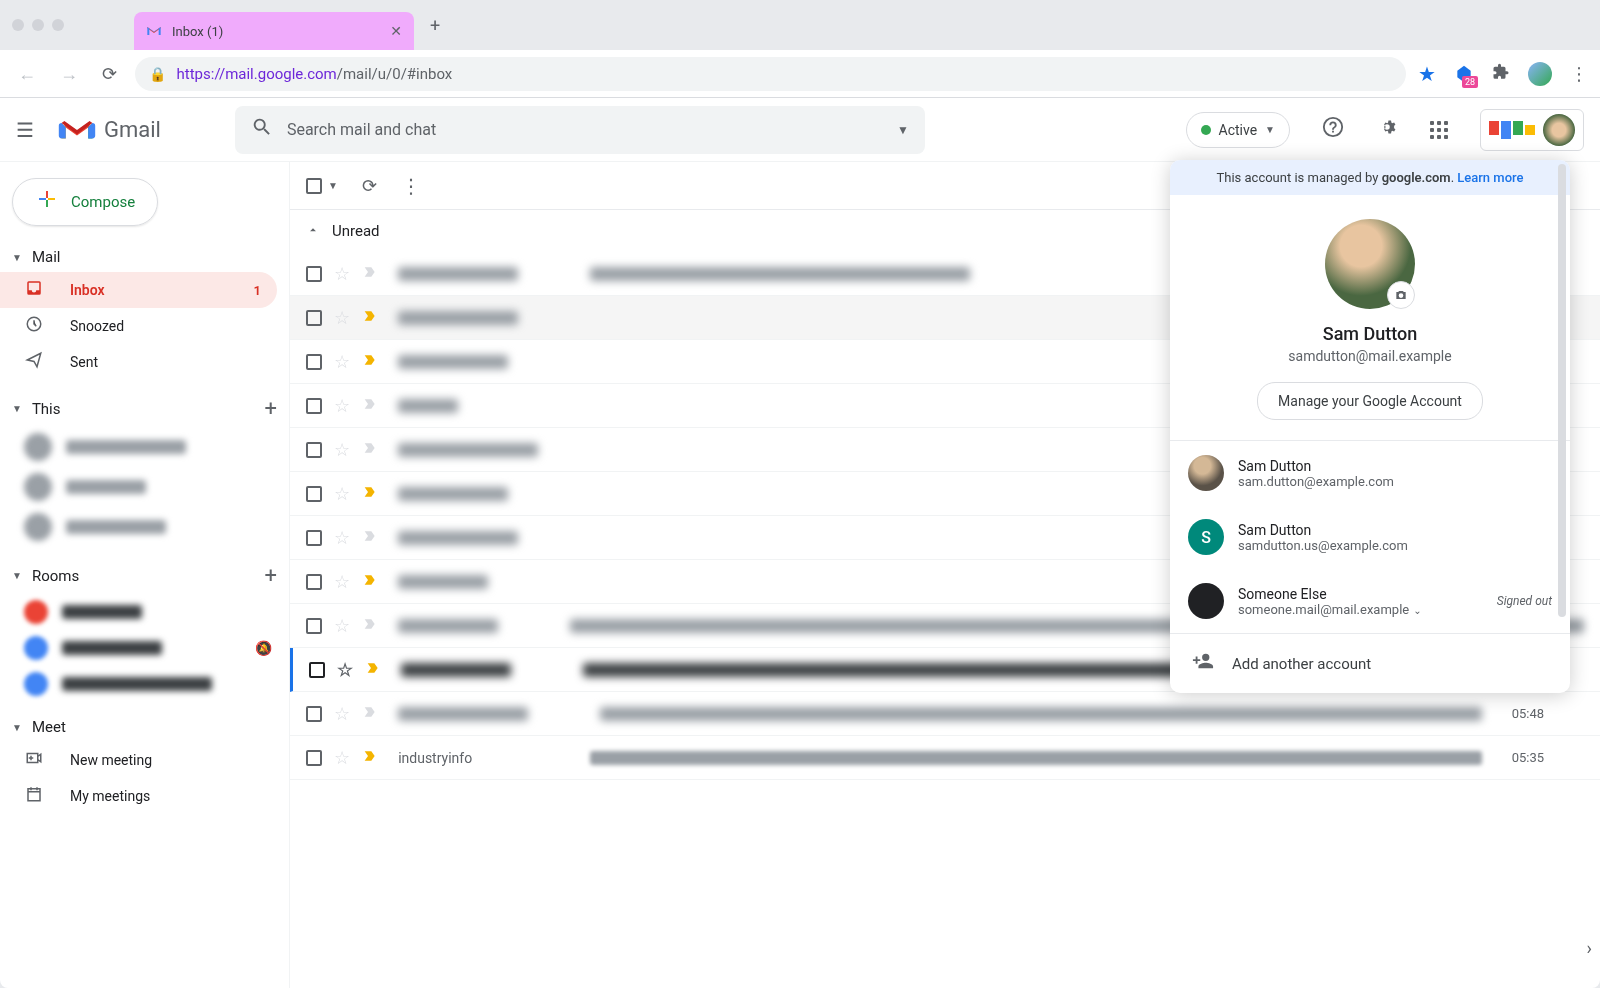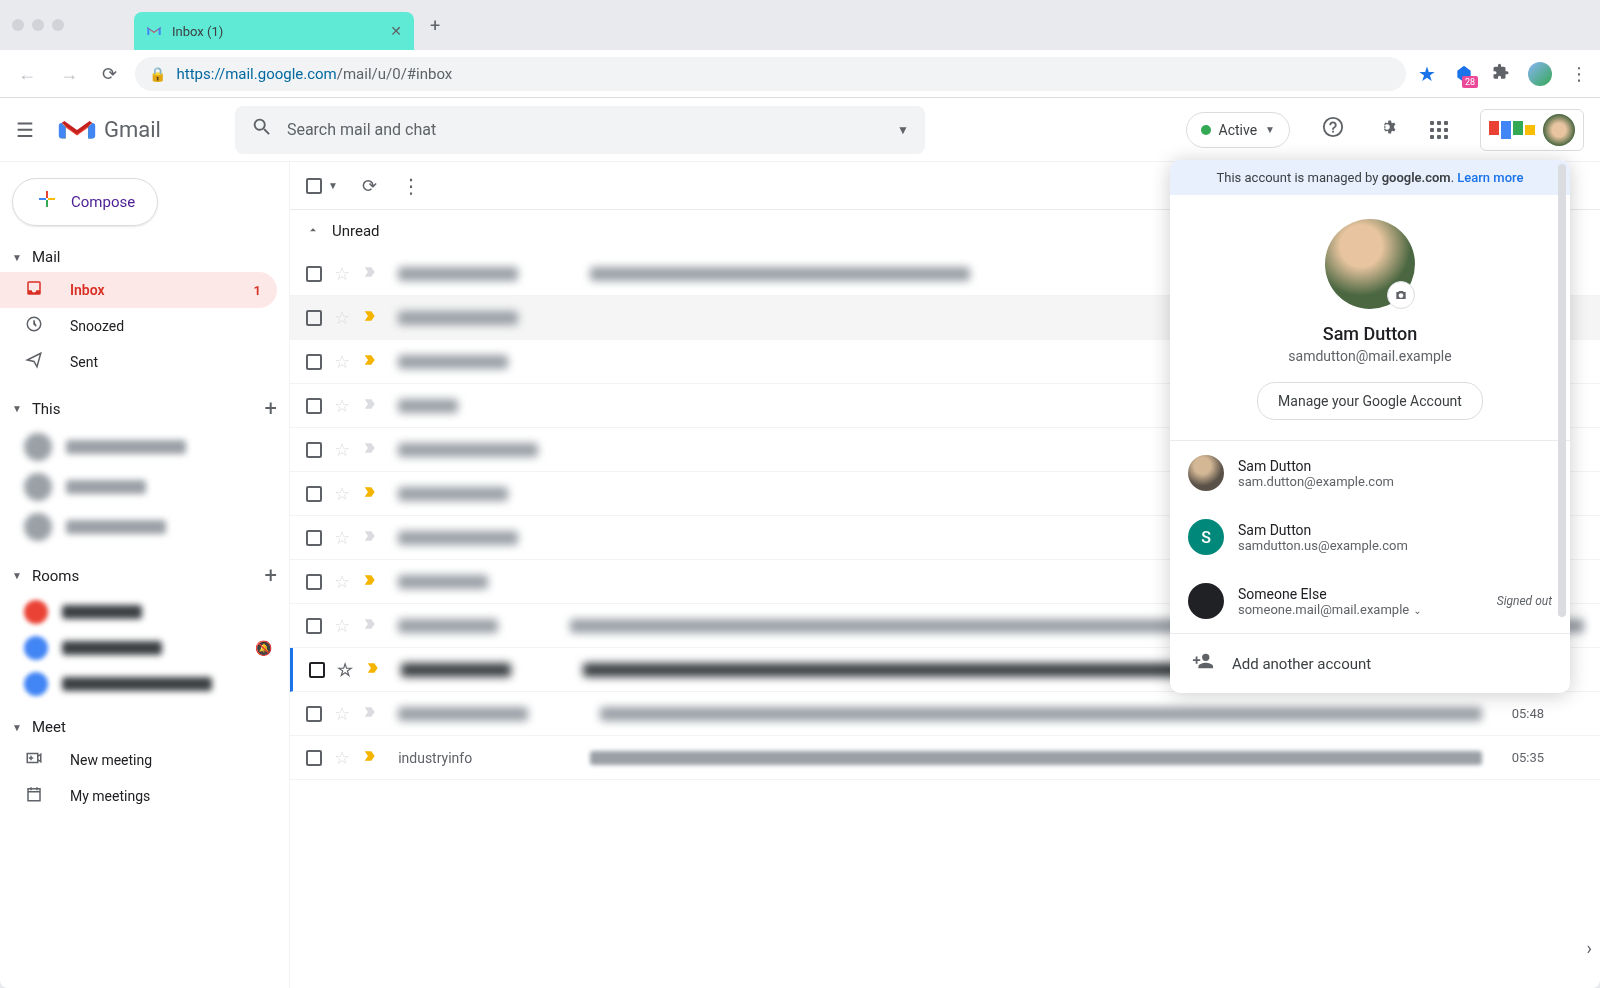--- a/index.html
+++ b/index.html
@@ -3,34 +3,34 @@
 <meta charset="utf-8">
 <style>
 * { box-sizing: border-box; margin: 0; padding: 0; font-family: 'Google Sans', Roboto, Arial, sans-serif; }
 body { background: #e8eaed; overflow: hidden; }
 .chrome-window { background: #e8eaed; width: 1600px; height: 988px; border-radius: 8px; overflow: hidden; }
 
 
 .tab-bar { height: 50px; display: flex; align-items: center; padding: 0 12px; }
 .traffic-lights { display: flex; gap: 8px; margin-right: 70px; }
 .traffic-light { width: 12px; height: 12px; border-radius: 50%; background: #d1d3d8; }
-.tab { background: #5eead4; height: 38px; border-radius: 8px 8px 0 0; display: flex; align-items: center; padding: 16px 12px; gap: 10px; width: 280px; margin-top: 12px; }
+.tab { background: #f0abfc; height: 38px; border-radius: 8px 8px 0 0; display: flex; align-items: center; padding: 16px 12px; gap: 10px; width: 280px; margin-top: 12px; }
 .tab .favicon { width: 16px; height: 16px; }
 .tab .title { font-size: 13px; color: #3c4043; flex: 1; }
 .tab .close { color: #5f6368; font-size: 14px; }
 .add-tab { margin-left: 16px; color: #5f6368; font-size: 18px; }
 
 
 .url-bar { height: 48px; background: #fff; display: flex; align-items: center; padding: 0 12px; gap: 12px; border-bottom: 1px solid #dadce0; }
 .nav-btn { color: #5f6368; font-size: 18px; cursor: pointer; padding: 6px; }
 .nav-btn.disabled { color: #bdc1c6; }
 .url-input { flex: 1; background: #f1f3f4; border-radius: 20px; height: 34px; display: flex; align-items: center; padding: 0 14px; gap: 10px; }
 .url-input .lock { color: #5f6368; font-size: 14px; }
 .url-text { font-size: 15px; color: #202124; }
-.url-text .domain { color: #0369a1; }
+.url-text .domain { color: #6d28d9; }
 .url-text .path { color: #5f6368; }
 .toolbar-icons { display: flex; align-items: center; gap: 18px; }
 .star-icon { color: #1a73e8; font-size: 20px; }
 .ext-icon { width: 20px; height: 20px; position: relative; }
 .ext-badge { position: absolute; bottom: -4px; right: -4px; background: #ec4899; color: #fff; font-size: 9px; padding: 1px 3px; border-radius: 2px; font-weight: 400; }
 .puzzle-icon { color: #5f6368; font-size: 18px; }
 .avatar-sm { width: 24px; height: 24px; border-radius: 50%; background: linear-gradient(135deg, #8ab4f8, #34a853); }
 .menu-dots { color: #5f6368; font-size: 18px; }
 
 
@@ -57,21 +57,21 @@
 .chat-logo .g { background: #34a853; }
 .chat-logo .b { background: #4285f4; }
 .chat-logo .y { background: #fbbc04; }
 .header-avatar { width: 32px; height: 32px; border-radius: 50%; background: radial-gradient(circle, #e8c5a0 30%, #4a6741 70%); }
 
 
 .main { display: flex; height: calc(100% - 162px); background: #fff; }
 .sidebar { width: 290px; border-right: 1px solid #f1f3f4; overflow-y: auto; padding-top: 12px; }
 .compose-btn { margin: 4px 12px 16px 12px; height: 48px; border: 1px solid #dadce0; border-radius: 24px; display: flex; align-items: center; gap: 12px; padding: 0 22px; box-shadow: 0 1px 2px rgba(0,0,0,0.1); cursor: pointer; width: fit-content; }
 .compose-plus { font-size: 24px; }
-.compose-text { font-size: 15px; color: #4c1d95; }
+.compose-text { font-size: 15px; color: #15803d; }
 .sidebar-section { }
 .section-header { display: flex; align-items: center; padding: 6px 12px; font-size: 15px; color: #202124; }
 .section-header .caret { font-size: 10px; margin-right: 10px; color: #5f6368; }
 .section-header .plus-btn { margin-left: auto; font-size: 22px; color: #5f6368; }
 .nav-item { display: flex; align-items: center; padding: 6px 16px 6px 24px; gap: 18px; border-radius: 0 18px 18px 0; cursor: pointer; margin-right: 12px; height: 36px; }
 .nav-item.active { background: #fce8e6; }
 .nav-item .icon { width: 20px; color: #5f6368; font-size: 18px; text-align: center; }
 .nav-item.active .icon { color: #d93025; }
 .nav-item .label { font-size: 14px; color: #202124; flex: 1; margin-left: 8px; }
 .nav-item.active .label { color: #d93025; font-weight: 600; }

